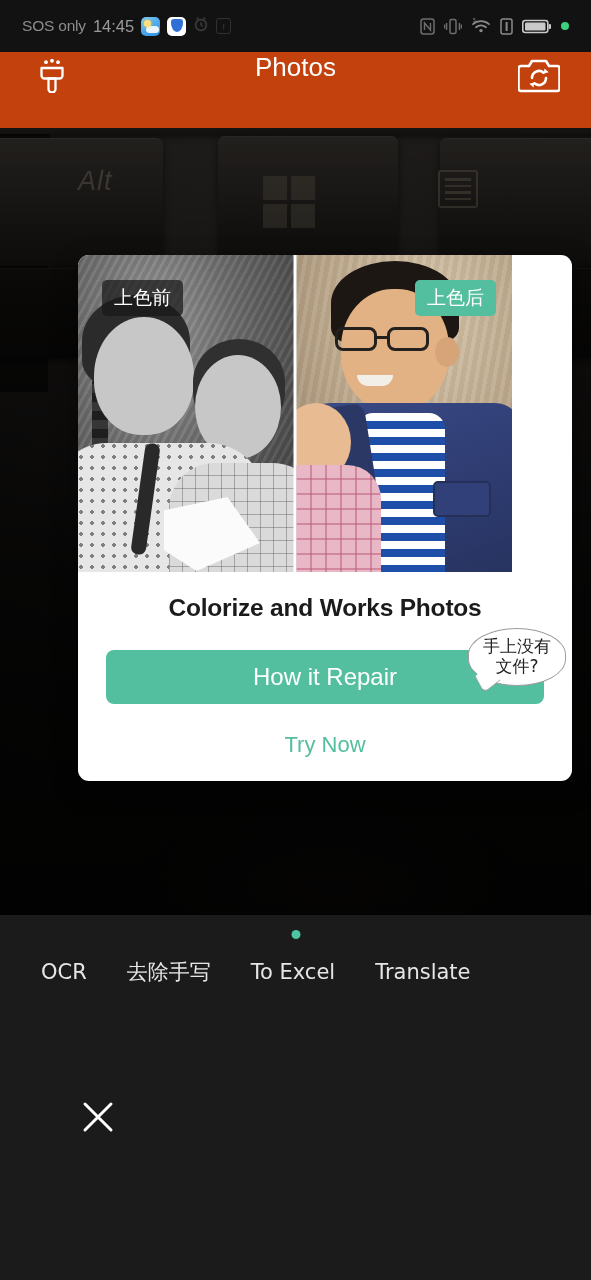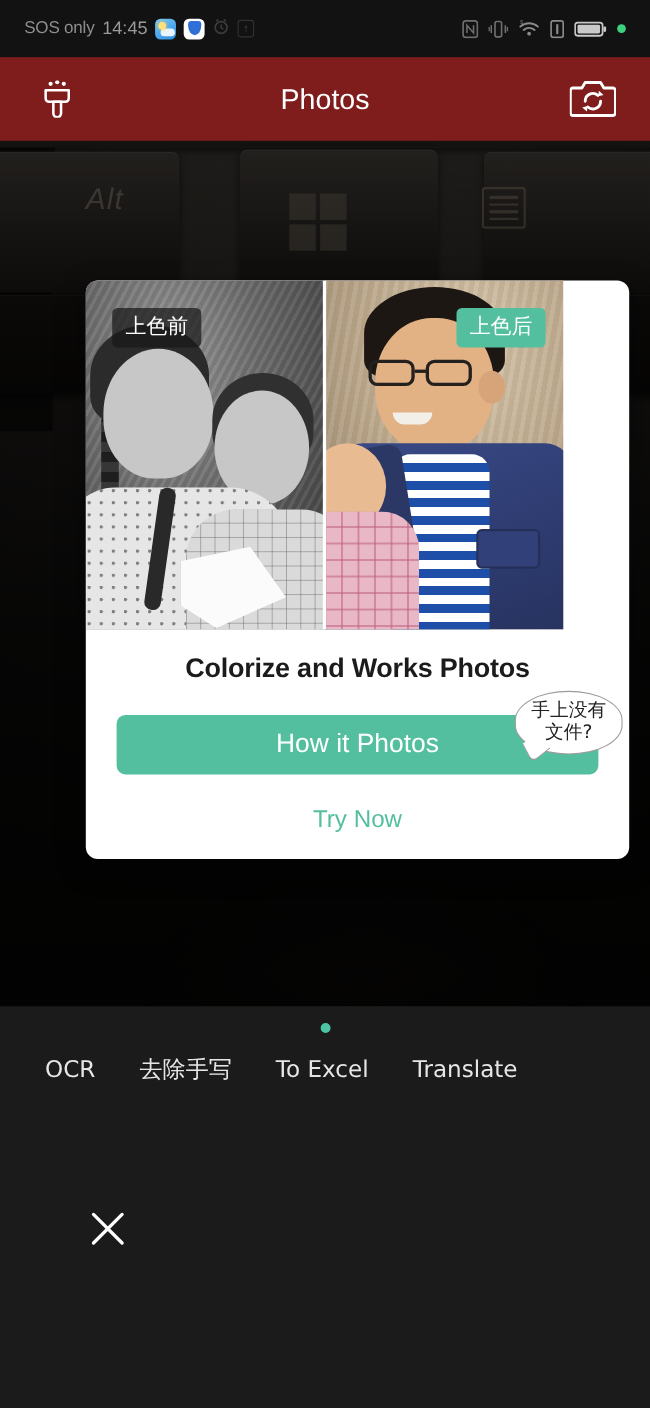--- a/index.html
+++ b/index.html
@@ -32,21 +32,21 @@
   .ic-dim{ opacity:.30; }
   .sb-sq{ width:15px; height:16px; border:1.6px solid #7a7a7a; border-radius:3px; position:relative; }
   .sb-sq .arw{ position:absolute; left:50%; top:2px; transform:translateX(-50%); color:#c8c8c8; font-size:10px; line-height:11px;}
   .sb-right{ display:flex; align-items:center; gap:9px; }
   .sb-right svg{ display:block; }
   .sb-dot{ width:8px; height:8px; border-radius:50%; background:#3dd07f; }
 
   
   .app-bar{
     position:absolute; top:52px; left:0; width:591px; height:76px;
-    background:#7f1d1d; display:flex; align-items:center;
+    background:#c2410c; display:flex; align-items:flex-start;
     justify-content:space-between; padding:0 28px; z-index:40;
   }
   .app-title{ color:#ffffff; font-size:26px; font-weight:400;
     position:absolute; left:0; right:0; text-align:center; pointer-events:none;}
   .bar-btn{ width:48px; height:48px; display:flex; align-items:center;
     justify-content:center; position:relative; z-index:2; }
 
   
   .viewfinder{
     position:absolute; top:128px; left:0; width:591px; height:787px;
@@ -349,21 +349,21 @@
       <div class="kid-pink"></div>
       <div class="badge badge-after">上色后</div>
     </div>
 
     <div class="media-split"></div>
   </div>
 
   <div class="card-body">
     <div class="card-title">Colorize and Works Photos</div>
     <div class="cta-wrap">
-      <button class="cta-btn">How it Photos</button>
+      <button class="cta-btn">How it Repair</button>
       <div class="bubble">
         <span>手上没有</span>
         <span>文件?</span>
       </div>
     </div>
     <div class="try-now">Try Now</div>
   </div>
 </div>
 
 <div class="bottom-panel">

